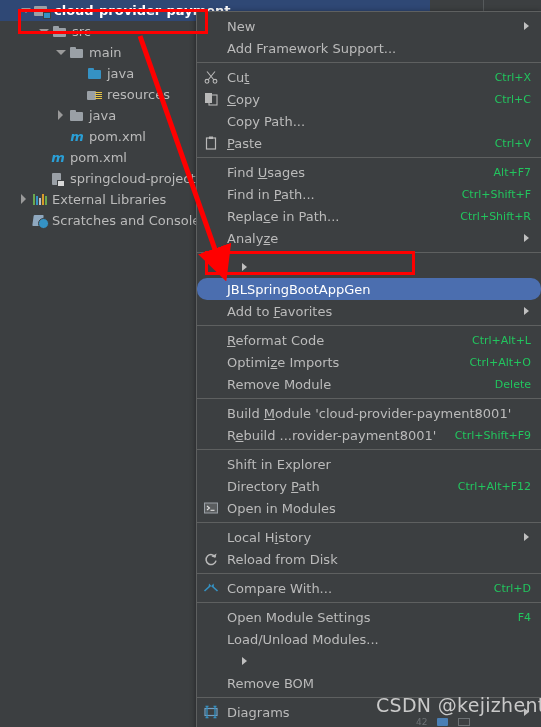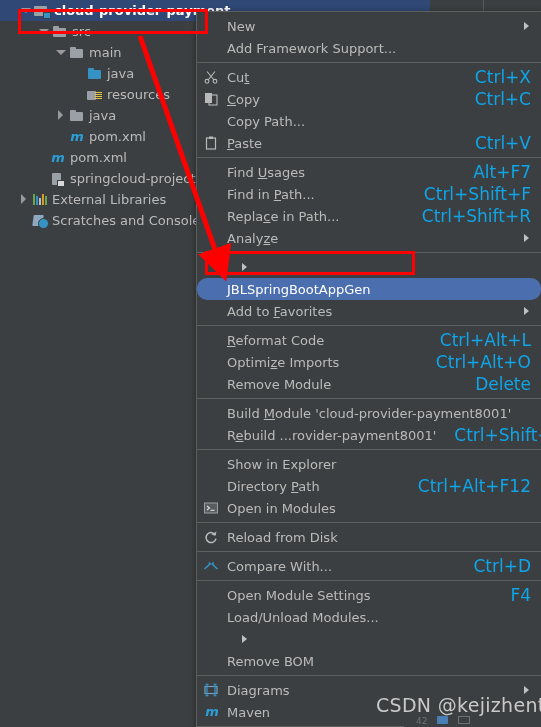--- a/index.html
+++ b/index.html
@@ -162,21 +162,21 @@
     font-size: 13px;
     color: #bbbbbb;
     white-space: nowrap;
   }
   .mi.selected { background: #4b6eaf; color: #ffffff; border-radius: 10px; }
   .mi .micon {
     width: 18px; height: 16px; flex: 0 0 auto; margin-right: 6px;
     position: relative;
   }
   .mi .mlabel { flex: 1 1 auto; }
-  .mi .mkey { margin-left: 18px; color: #0ea5e9; font-size: 17px; }
+  .mi .mkey { margin-left: 18px; color: #22c55e; font-size: 11px; }
   .mi .marrow {
     margin-left: 14px; width: 8px; height: 8px; position: relative; flex:0 0 auto;
   }
   .mi .marrow::after {
     content:""; position:absolute; left:1px; top:0;
     border-top: 4px solid transparent;
     border-bottom: 4px solid transparent;
     border-left: 5px solid #c0c0c0;
   }
   .msep {
@@ -199,21 +199,21 @@
   
   #watermark {
     position: absolute; left: 376px; top: 694px;
     font-size: 19px; color: #c9c9c9; letter-spacing: 0.3px;
     white-space: nowrap;
   }
   
   #bottom-strip {
     position: absolute; left: 404px; top: 716px; width: 137px; height: 11px;
     background: #3c3f41;
-    display: flex; align-items: flex-start; gap: 10px; padding-left: 12px;
+    display: flex; align-items: center; gap: 10px; padding-left: 12px;
   }
   .bs-item { font-size: 9px; color: #6d7174; }
   .bs-cam { width: 11px; height: 8px; background:#4a7fb5; border-radius:1px; }
   .bs-min { width: 12px; height: 8px; border:1px solid #6d7174; }
 </style>
 </head>
 <body>
 
 <div id="root">
 
@@ -388,36 +388,41 @@
         <span class="mlabel">Build <span class="u">M</span>odule 'cloud-provider-payment8001'</span>
       </div>
       <div class="mi">
         <span class="micon"></span>
         <span class="mlabel">R<span class="u">e</span>build ...rovider-payment8001'</span>
         <span class="mkey">Ctrl+Shift+F9</span>
       </div>
       <div class="msep"></div>
       <div class="mi">
         <span class="micon"></span>
-        <span class="mlabel">Show in Explorer</span>
+        <span class="mlabel">Shift in Explorer</span>
       </div>
       <div class="mi">
         <span class="micon"></span>
         <span class="mlabel">Directory <span class="u">P</span>ath</span>
         <span class="mkey">Ctrl+Alt+F12</span>
       </div>
       <div class="mi">
         <span class="micon"><svg width="16" height="16" viewBox="0 0 16 16">
             <rect x="1.5" y="3" width="13" height="10" fill="#5a5d5f" stroke="#9aa0a6" stroke-width="1"></rect>
             <path d="M4 6 L6.5 8 L4 10" fill="none" stroke="#e0e0e0" stroke-width="1.1"></path>
             <line x1="7.5" y1="10.3" x2="11.5" y2="10.3" stroke="#e0e0e0" stroke-width="1.1"></line>
           </svg></span>
         <span class="mlabel">Open in Modules</span>
       </div>
       <div class="msep"></div>
+      <div class="mi">
+        <span class="micon"></span>
+        <span class="mlabel">Local H<span class="u">i</span>story</span>
+        <span class="marrow"></span>
+      </div>
       <div class="mi">
         <span class="micon"><svg width="16" height="16" viewBox="0 0 16 16">
             <path d="M12.5 6.2 A5 5 0 1 0 13 9.6" fill="none" stroke="#b9b9b9" stroke-width="1.5"></path>
             <path d="M13.6 2.6 L12.3 6.8 L8.4 5.6 Z" fill="#b9b9b9"></path>
           </svg></span>
         <span class="mlabel">Reload from Disk</span>
       </div>
       <div class="msep"></div>
       <div class="mi">
         <span class="micon"><svg width="16" height="16" viewBox="0 0 16 16">

